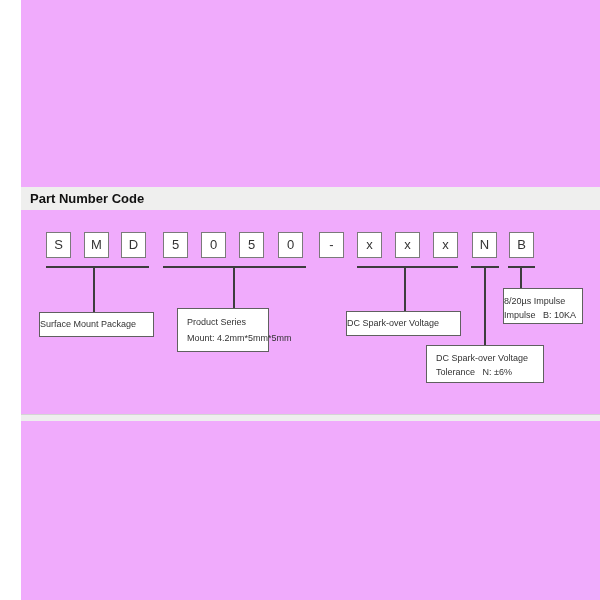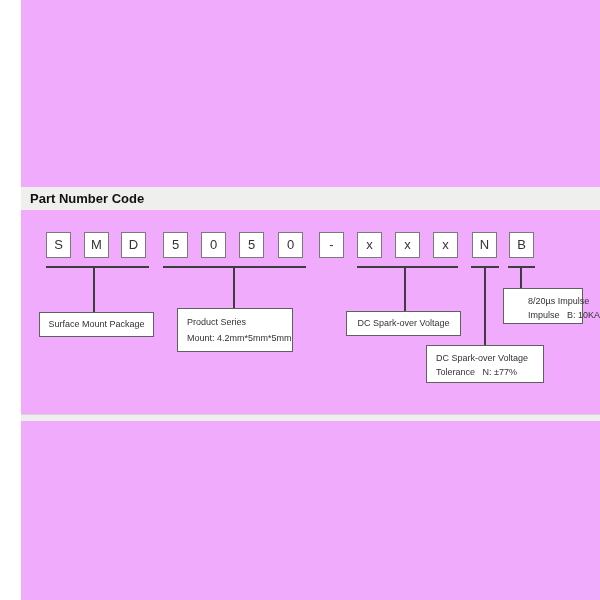--- a/index.html
+++ b/index.html
@@ -59,21 +59,21 @@
   
   .callout {
     position: absolute;
     border: 1px solid #606060;
     background: #ffffff;
     box-sizing: border-box;
     color: #333333;
     font-size: 9px;
   }
   .callout.center-one {
-    text-align: center;
+    text-align: left;
   }
   .callout.center-one .c-line {
     line-height: 23px;
     white-space: pre;
   }
   .callout.two-line {
     padding: 5px 0 0 9px;
   }
   .callout.two-line .c-line {
     line-height: 16px;
@@ -124,34 +124,34 @@
   <div class="vline" style="left:72px;  top:266px; height:46px"></div>
   <div class="vline" style="left:212px; top:266px; height:42px"></div>
   <div class="vline" style="left:383px; top:266px; height:45px"></div>
   <div class="vline" style="left:463px; top:266px; height:79px"></div>
   <div class="vline" style="left:499px; top:266px; height:22px"></div>
 
   <div class="callout center-one" style="left:18px; top:312px; width:115px; height:25px">
     <div class="c-line">Surface Mount Package</div>
   </div>
 
-  <div class="callout two-line" style="left:156px; top:308px; width:116px; height:44px">
+  <div class="callout two-line" style="left:156px; top:308px; width:92px; height:44px">
     <div class="c-line">Product Series</div>
     <div class="c-line">Mount: 4.2mm*5mm*5mm</div>
   </div>
 
   <div class="callout center-one" style="left:325px; top:311px; width:115px; height:25px">
     <div class="c-line">DC Spark-over Voltage</div>
   </div>
 
   <div class="callout two-line compact" style="left:405px; top:345px; width:118px; height:38px">
     <div class="c-line">DC Spark-over Voltage</div>
-    <div class="c-line">Tolerance   N: ±77%</div>
+    <div class="c-line">Tolerance   N: ±6%</div>
   </div>
 
-  <div class="callout two-line compact" style="left:482px; top:288px; width:80px; height:36px; padding-left:24px">
+  <div class="callout two-line compact" style="left:482px; top:288px; width:80px; height:36px; padding-left:0">
     <div class="c-line">8/20µs Impulse</div>
     <div class="c-line">Impulse   B: 10KA</div>
   </div>
 
   <div class="page-divider"></div>
 
 </div>
 
 </body></html>

